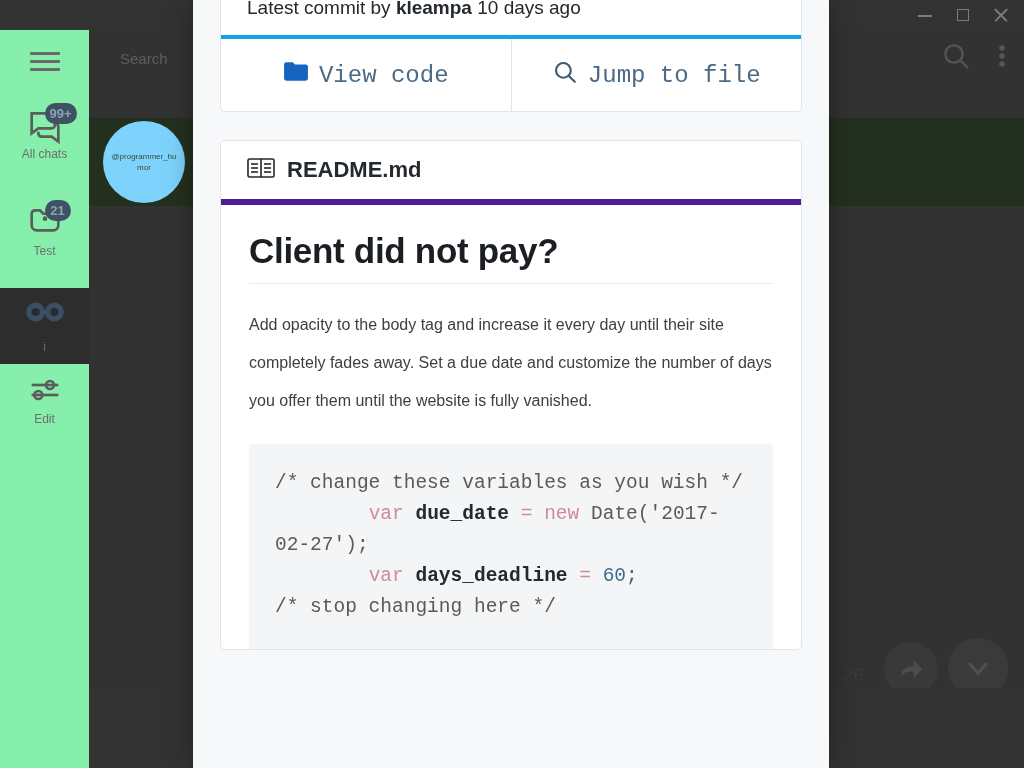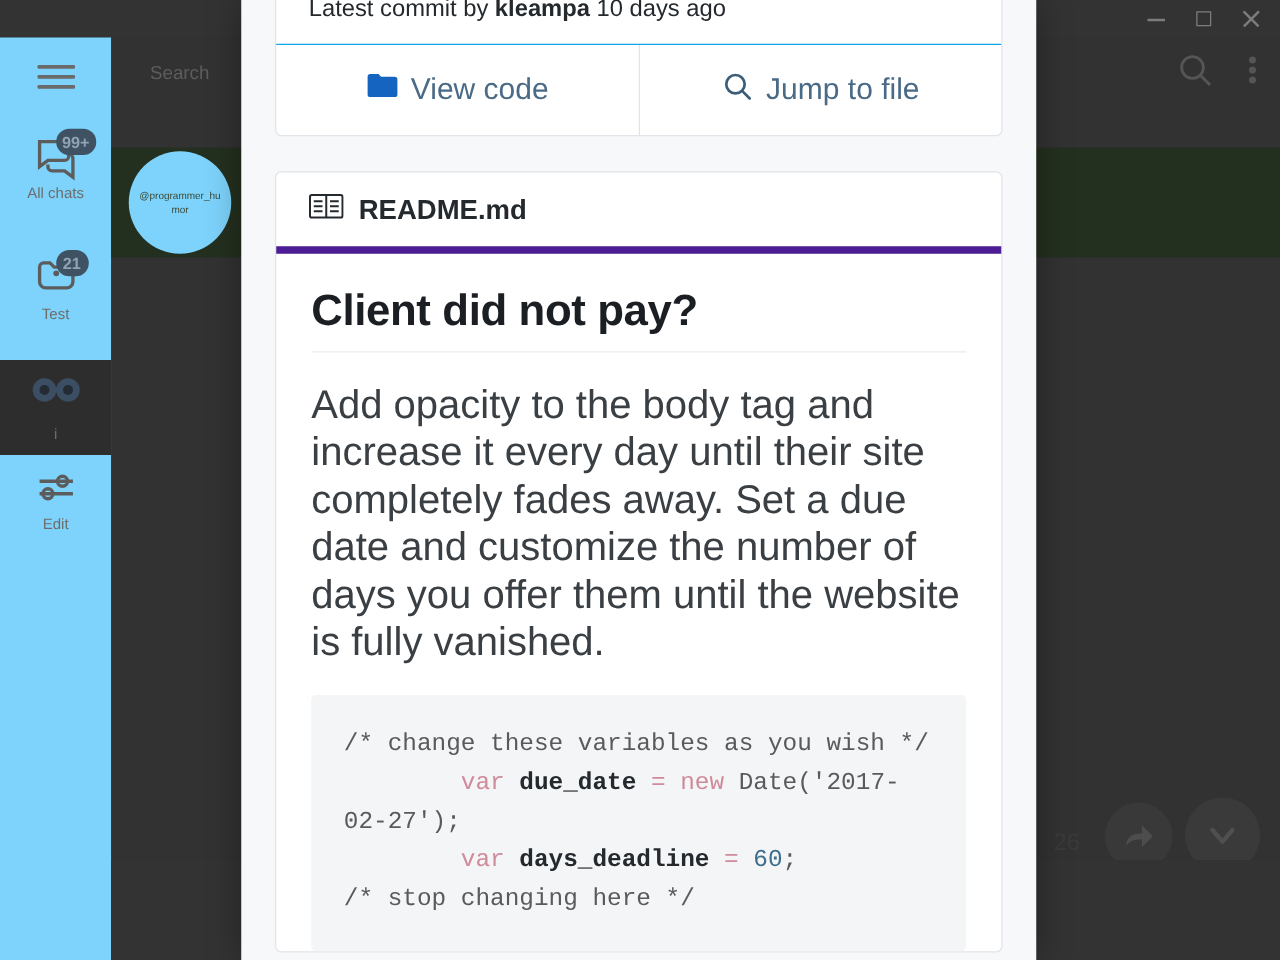--- a/index.html
+++ b/index.html
@@ -32,21 +32,21 @@
   .win-btn .x1, .win-btn .x2 {
     position: absolute; left: 50%; top: 50%; width: 17px; height: 1.6px;
     background: #b9b9b9; transform-origin: center;
   }
   .win-btn .x1 { transform: translate(-50%,-50%) rotate(45deg); }
   .win-btn .x2 { transform: translate(-50%,-50%) rotate(-45deg); }
 
   
   .rail {
     position: absolute; top: 30px; left: 0; width: 89px; bottom: 0;
-    background: #7dd3fc;
+    background: #86efac;
   }
   .rail-hamburger {
     position: absolute; top: 22px; left: 50%; transform: translateX(-50%);
     width: 30px; height: 22px;
   }
   .rail-hamburger i {
     display: block; height: 3px; background: #6a6a6a; margin-bottom: 5px; border-radius: 1px;
   }
   .rail-item {
     position: absolute; left: 0; width: 89px; text-align: center;
@@ -131,21 +131,21 @@
     border-radius: 5px;
     margin: 0 27px;
   }
   .commit-card { margin-top: -22px; }
   .commit-row {
     padding: 16px 26px 14px;
     font-size: 19px; color: #24292e; line-height: 26px;
   }
   .commit-row b { font-weight: bold; }
   .actions {
-    display: flex; border-top: 1px solid #0ea5e9;
+    display: flex; border-top: 4px solid #0ea5e9; font-family: Liberation Mono, monospace;
   }
   .action {
     flex: 1; display: flex; align-items: center; justify-content: center;
     gap: 10px; height: 72px;
     color: #4a6a86; font-size: 24px;
   }
   .action + .action { border-left: 1px solid #e1e4e8; }
 
   .readme-card { margin-top: 28px; }
   .readme-head {
@@ -154,21 +154,21 @@
   }
   .readme-title { font-size: 22px; font-weight: bold; color: #24292e; }
   .readme-body { padding: 26px 28px 0; }
   .h1 {
     font-size: 35px; font-weight: bold; color: #1b1f23;
     letter-spacing: -.3px; padding-bottom: 12px;
     border-bottom: 1px solid #eaecef;
   }
   .para {
     margin-top: 22px;
-    font-size: 32px; line-height: 38px; color: #3a3f44;
+    font-size: 16px; line-height: 38px; color: #3a3f44;
   }
   pre.code {
     margin-top: 24px;
     background: #f4f5f7;
     border-radius: 4px;
     padding: 24px 26px 26px;
     font-family: "Liberation Mono", "DejaVu Sans Mono", monospace;
     font-size: 19.5px; line-height: 31px;
     color: #6b6b6b;
     white-space: pre-wrap;

